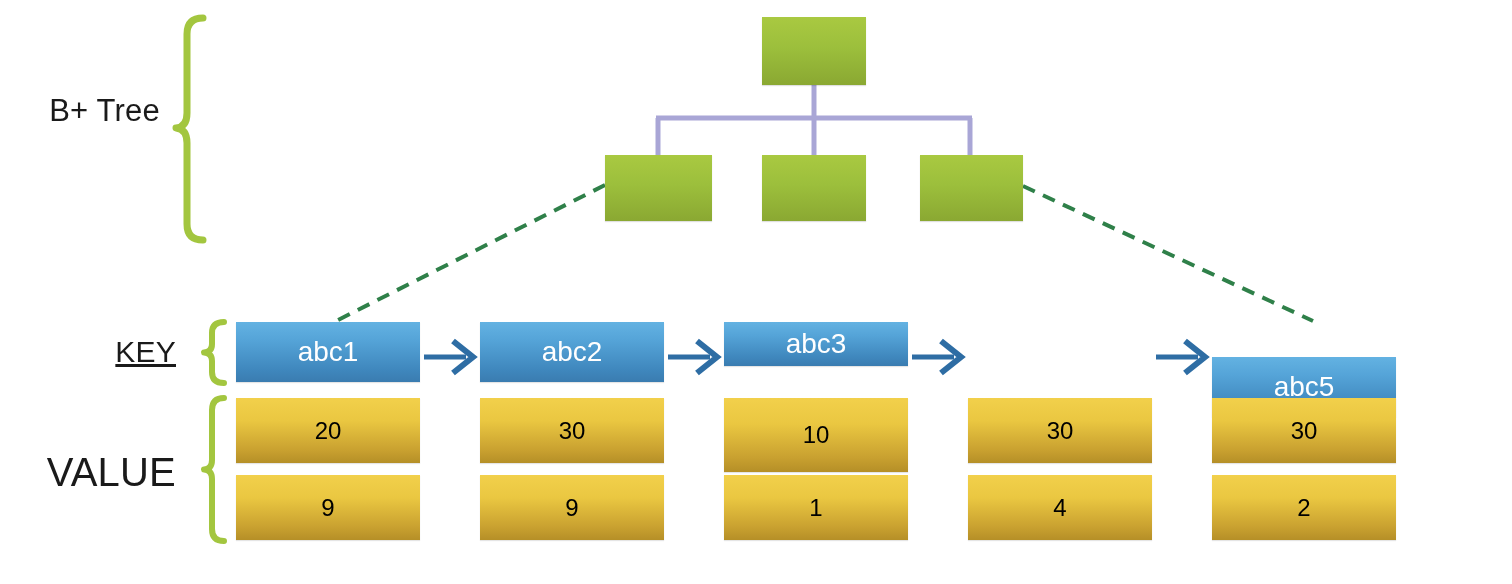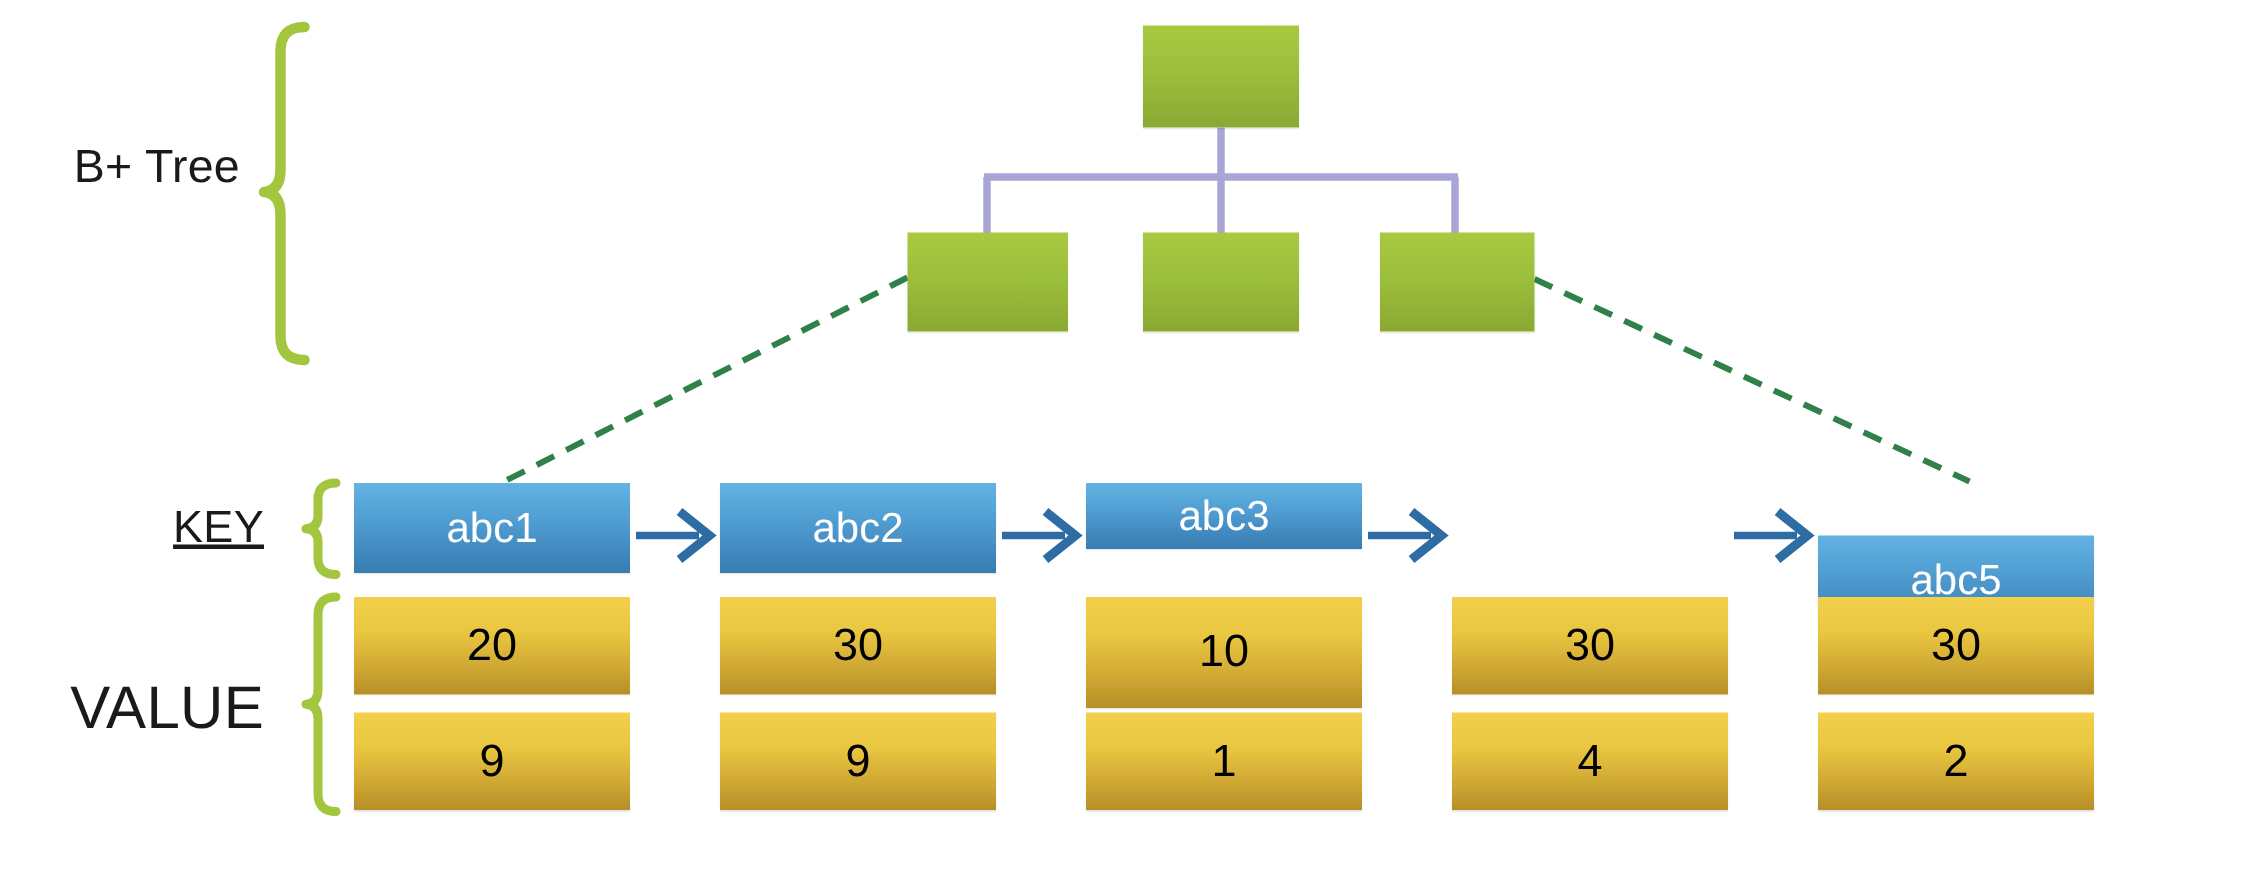--- a/index.html
+++ b/index.html
@@ -78,21 +78,21 @@
     align-items: center;
     justify-content: center;
     box-shadow: 0 1px 1px rgba(0,0,0,0.10);
   }
 
   
   .value-box {
     position: absolute;
     background: linear-gradient(to bottom, #f2d04b 0%, #eac741 35%, #c9a130 80%, #b58f27 100%);
     color: #000000;
-    font-size: 30px;
+    font-size: 24px;
     display: flex;
     align-items: center;
     justify-content: center;
     box-shadow: 0 1px 1px rgba(0,0,0,0.10);
   }
 </style>
 </head>
 <body>
 
 <div id="canvas">

